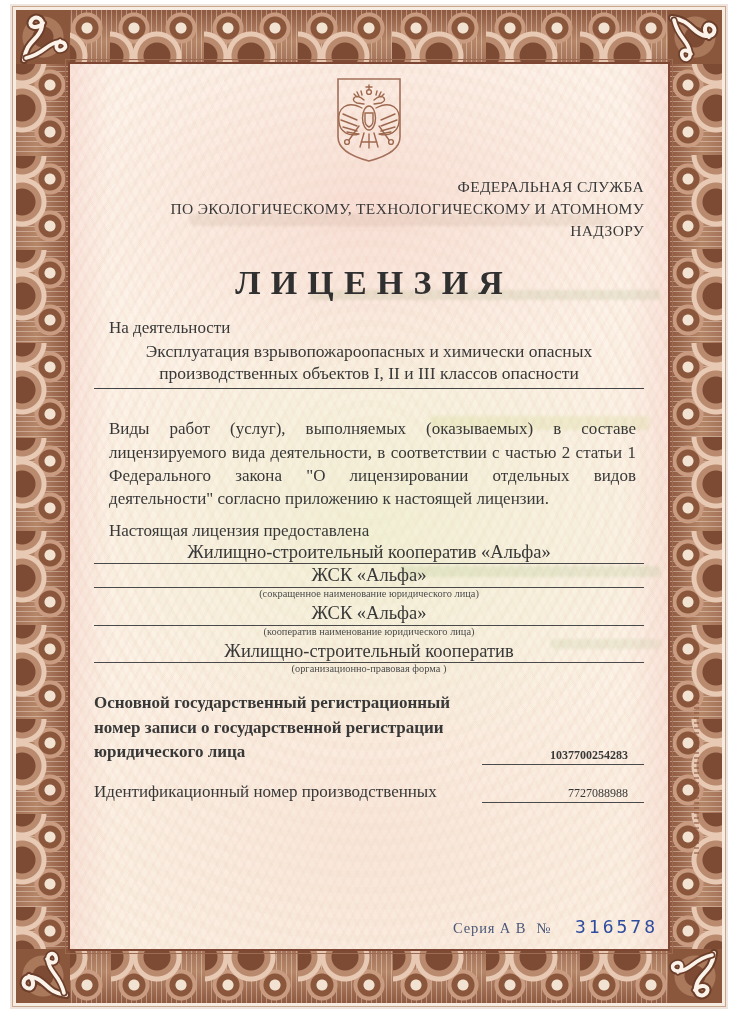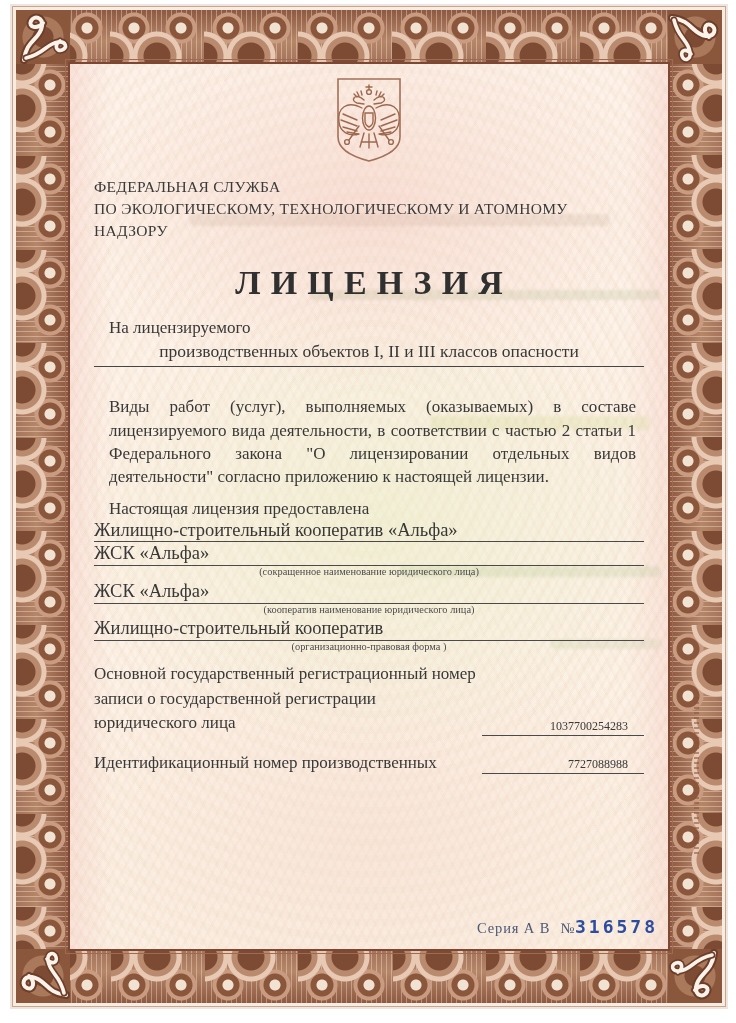--- a/index.html
+++ b/index.html
@@ -51,40 +51,40 @@
       linear-gradient(#fdf3e9,#fbf2e4);}
   .content{position:absolute;inset:0;padding:0 24px;z-index:2;}
 
   .ghost{position:absolute;pointer-events:none;filter:blur(1.5px);border-radius:4px;z-index:1;}
 
   .micro{position:absolute;right:26px;top:690px;height:160px;width:5px;opacity:.55;z-index:3;
     background:repeating-linear-gradient(180deg,#8a5138 0 2px, transparent 2px 5px);}
 
   
   .emblem{display:block;margin:12px auto 0;}
-  .agency{margin-top:12px;text-align:left;font-size:15.5px;line-height:1.42;color:#3a3a3a;letter-spacing:.02em;}
+  .agency{margin-top:12px;text-align:right;font-size:15.5px;line-height:1.42;color:#3a3a3a;letter-spacing:.02em;}
   .doc-title{margin-top:22px;text-align:center;font-size:34px;font-weight:bold;letter-spacing:.30em;
              padding-left:.30em;color:#303030;}
   .number-line{margin-top:72px;text-align:center;font-size:17.5px;}
   .number-line .num{font-weight:bold;}
   .activity-intro{margin-top:16px;padding-left:15px;font-size:17px;}
   .activity{margin-top:2px;text-align:center;font-size:17.5px;line-height:1.26;}
   .rule{border-bottom:1.4px solid #454545;margin-top:4px;}
   .works{margin-top:28px;padding:0 8px 0 15px;font-size:17px;line-height:1.38;text-align:justify;}
   .grantee-intro{margin-top:10px;padding-left:15px;font-size:17px;}
-  .entry-value{font-size:18.5px;line-height:1.22;border-bottom:1px solid #4a4a4a;}
+  .entry-value{text-align:center;font-size:18.5px;line-height:1.22;border-bottom:1px solid #4a4a4a;}
   .entry-caption{text-align:center;font-size:10.4px;line-height:1.15;color:#4d4d4d;margin-bottom:2px;}
-  .ogrn-row{margin-top:9px;display:flex;justify-content:space-between;align-items:flex-end;}
+  .ogrn-row{margin-top:16px;display:flex;justify-content:space-between;align-items:flex-end;font-weight:bold;}
   .ogrn-label{width:408px;font-size:17px;line-height:1.45;}
   .value-underlined{font-size:12px;border-bottom:1px solid #4a4a4a;padding:0 16px 1px;text-align:right;min-width:130px;}
   .inn-row{margin-top:17px;display:flex;justify-content:space-between;align-items:baseline;}
   .inn-label{font-size:17px;}
   .serial{position:absolute;right:10px;bottom:12px;font-size:14.5px;color:#4b5878;letter-spacing:.06em;}
-  .serial .digits{font-family:"DejaVu Sans Mono", monospace;font-size:18px;font-weight:bold;color:#2d4c9f;
-                  letter-spacing:3px;margin-left:0;}
+  .serial .digits{font-family:"DejaVu Sans Mono", monospace;font-size:18px;font-weight:normal;color:#2d4c9f;
+                  letter-spacing:3px;margin-left:24px;}
   .serial .nsign{margin-left:10px;}
 </style>
 </head>
 <body>
 
 <div class="page">
 
   <div class="frame">
     <div class="band band-h band-top"></div>
     <div class="band band-h band-bottom"></div>
@@ -165,22 +165,23 @@
         </svg>
 
         <div class="agency">
           <div>ФЕДЕРАЛЬНАЯ СЛУЖБА</div>
           <div>ПО ЭКОЛОГИЧЕСКОМУ, ТЕХНОЛОГИЧЕСКОМУ И АТОМНОМУ НАДЗОРУ</div>
         </div>
 
         <div class="doc-title">ЛИЦЕНЗИЯ</div>
 
 
-        <div class="activity-intro">На лицензируемого</div>
+        <div class="activity-intro">На деятельности</div>
         <div class="activity">
+          <div>Эксплуатация взрывопожароопасных и химически опасных</div>
           <div>производственных объектов I, II и III классов опасности</div>
         </div>
         <div class="rule"></div>
 
         <div class="works">Виды  работ (услуг), выполняемых  (оказываемых)  в  составе лицензируемого вида  деятельности, в соответствии с частью 2 статьи 1 Федерального закона "О лицензировании отдельных видов деятельности" согласно приложению к настоящей лицензии.</div>
 
         <div class="grantee-intro">Настоящая лицензия предоставлена</div>
 
         <div>
           <div class="entry-value">Жилищно-строительный кооператив «Альфа»</div>

